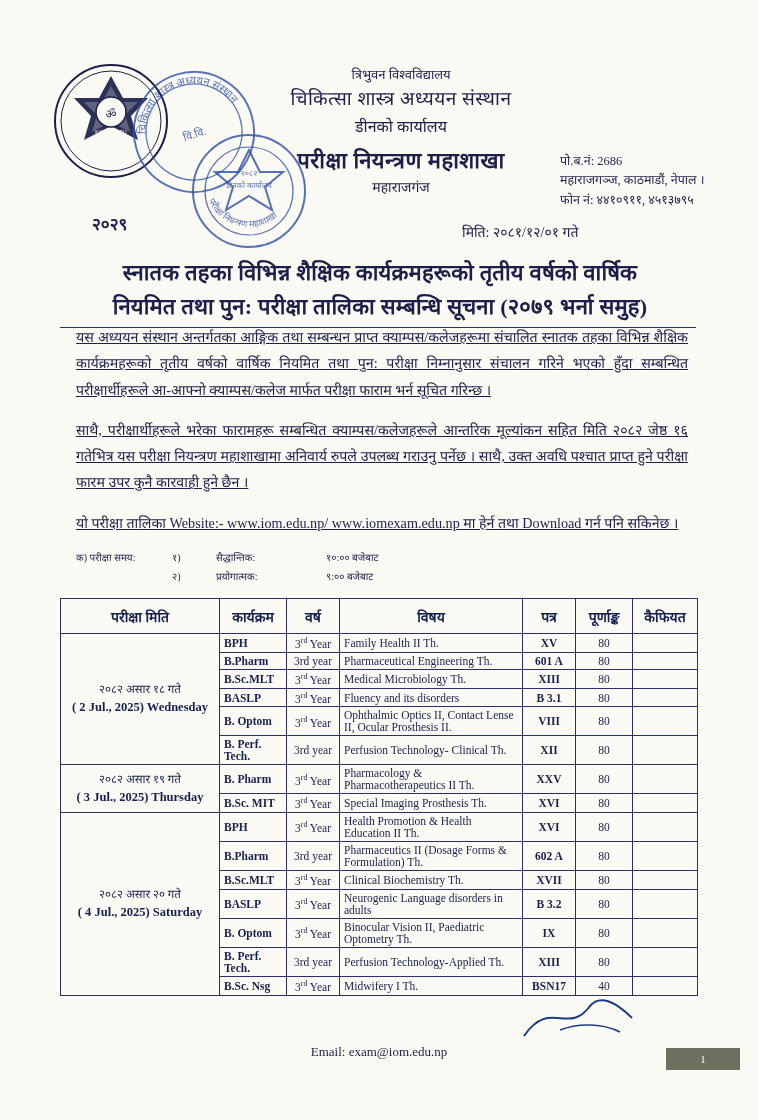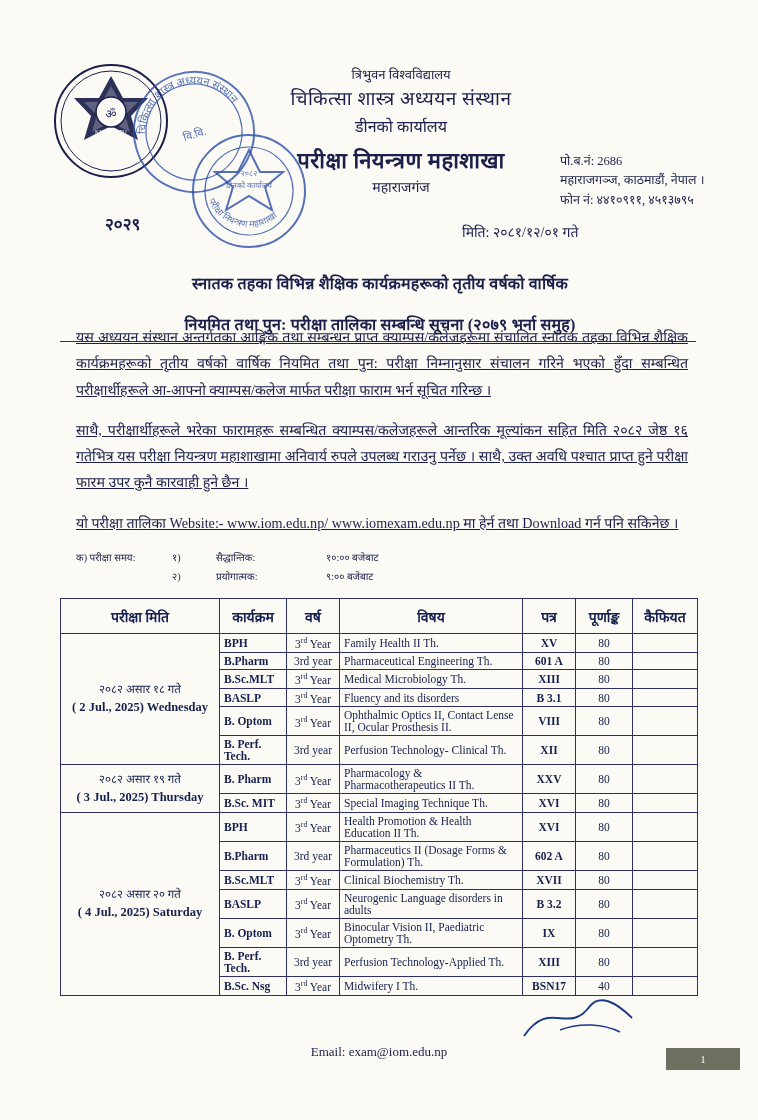--- a/index.html
+++ b/index.html
@@ -50,36 +50,36 @@
   .hc-l3{font-size:16px;margin-top:3px;}
   .hc-l4{font-size:22px;font-weight:bold;margin-top:6px;letter-spacing:.5px;}
   .hc-l5{font-size:14px;margin-top:2px;}
 
   .head-right{
     position:absolute;left:560px;top:152px;
     font-size:12.5px;line-height:1.55;
     text-align:left;
   }
   .year-left{
-    position:absolute;left:105px;top:212px;
+    position:absolute;left:92px;top:212px;
     font-size:17px;font-weight:bold;
   }
   .date-right{
     position:absolute;left:432px;top:222px;
     font-size:14px;
     margin-left:30px;
   }
 
   
   .title-wrap{
     position:absolute;left:60px;top:256px;width:640px;
     text-align:center;
   }
   .title-line{
-    font-size:16px;font-weight:bold;letter-spacing:.2px;line-height:1.55;margin-top:16px;
+    font-size:22px;font-weight:bold;letter-spacing:.2px;line-height:1.55;
   }
   .title-underline{
     width:636px;height:1px;background:#2b2f63;margin-top:3px;
   }
 
   
   .body-text{
     position:absolute;left:76px;top:324px;width:612px;
     font-size:14.2px;line-height:1.85;
     text-align:justify;
@@ -313,21 +313,21 @@
           <td class="prog">B. Pharm</td>
           <td class="year">3<sup>rd</sup> Year</td>
           <td class="subj">Pharmacology &amp; Pharmacotherapeutics II Th.</td>
           <td class="paper">XXV</td>
           <td class="marks">80</td>
           <td class="remark"></td>
         </tr>
         <tr>
           <td class="prog">B.Sc. MIT</td>
           <td class="year">3<sup>rd</sup> Year</td>
-          <td class="subj">Special Imaging Technique Th.</td>
+          <td class="subj">Special Imaging Prosthesis Th.</td>
           <td class="paper">XVI</td>
           <td class="marks">80</td>
           <td class="remark"></td>
         </tr>
         <tr>
           <td class="date-cell" rowspan="7">
             <span class="np">२०८२ असार २० गते</span>
             <span class="en">( 4 Jul., 2025) Saturday</span>
           </td>
           <td class="prog">BPH</td>

